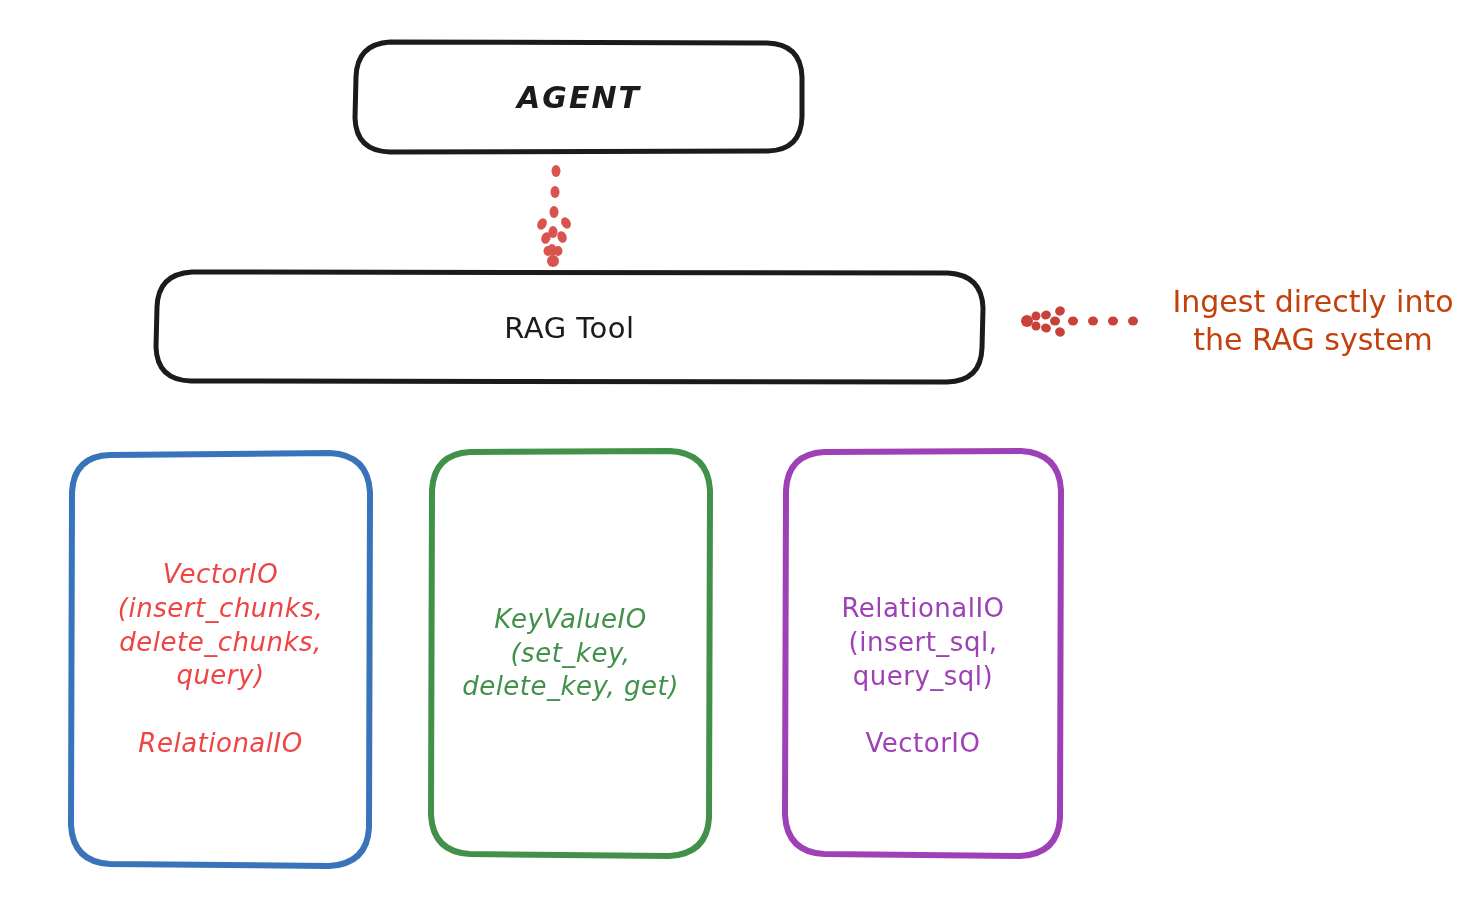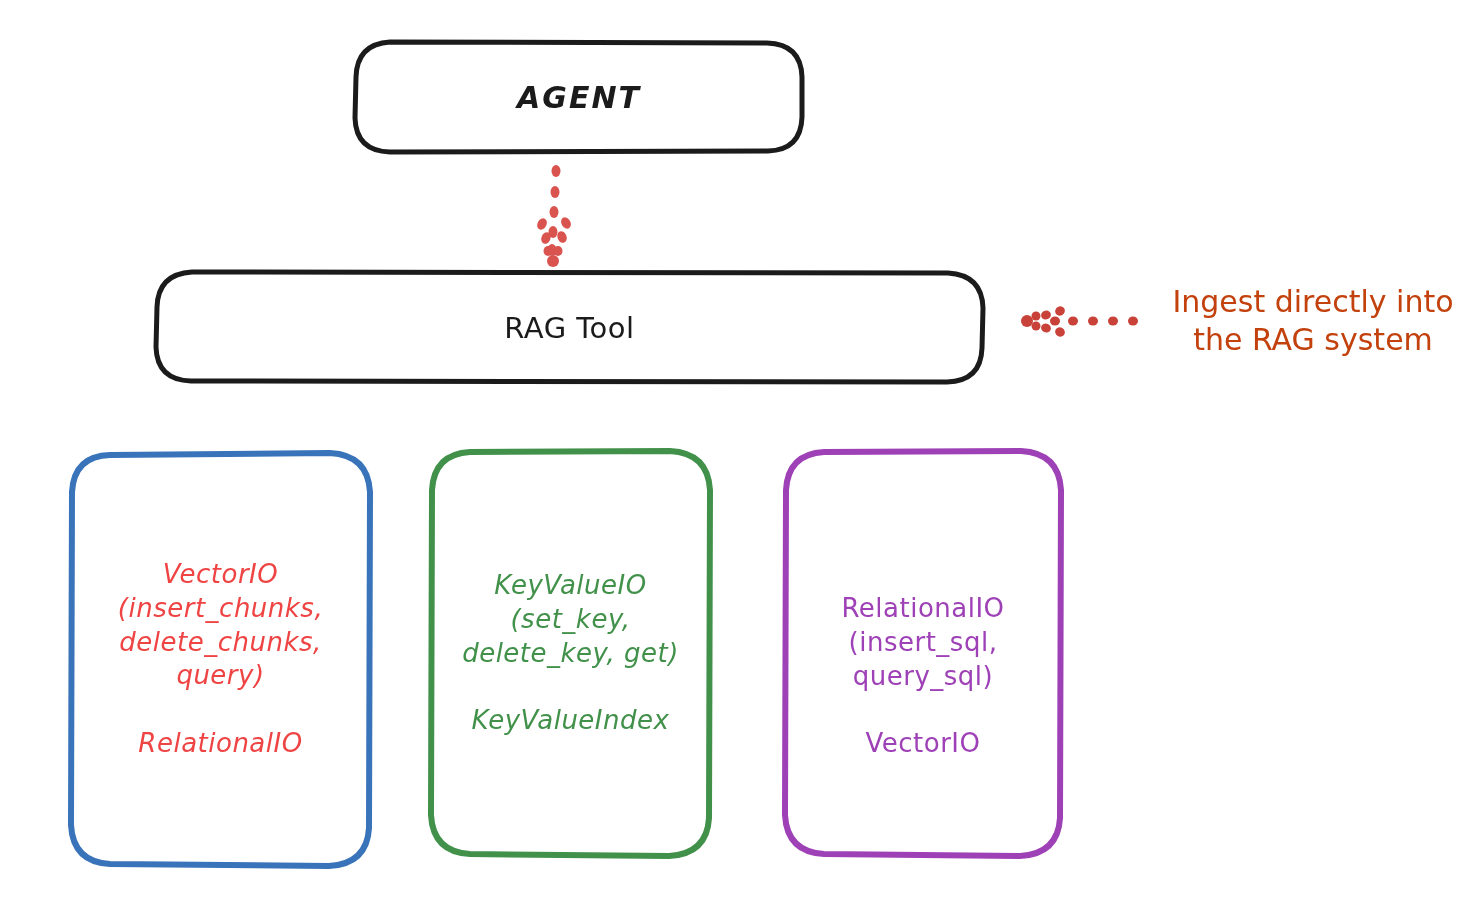--- a/index.html
+++ b/index.html
@@ -134,21 +134,20 @@
 (insert_chunks,
 delete_chunks,
 query)</span>
     <span class="leaf-sub blue-text">RelationalIO</span>
   </div>
 
   <div class="node-label" style="left:431px; top:451px; width:279px; height:405px;">
     <span class="leaf-text green-text">KeyValueIO
 (set_key,
 delete_key, get)</span>
-    <span class="leaf-sub green-text">KeyValueIndex</span>
   </div>
 
   <div class="node-label" style="left:785px; top:474px; width:276px; height:405px;">
     <span class="leaf-text purple-text">RelationalIO
 (insert_sql,
 query_sql)</span>
     <span class="leaf-sub purple-text">VectorIO</span>
   </div>
 
   <div class="annotation" style="left:1148px; top:283px; width:330px;">Ingest directly into

